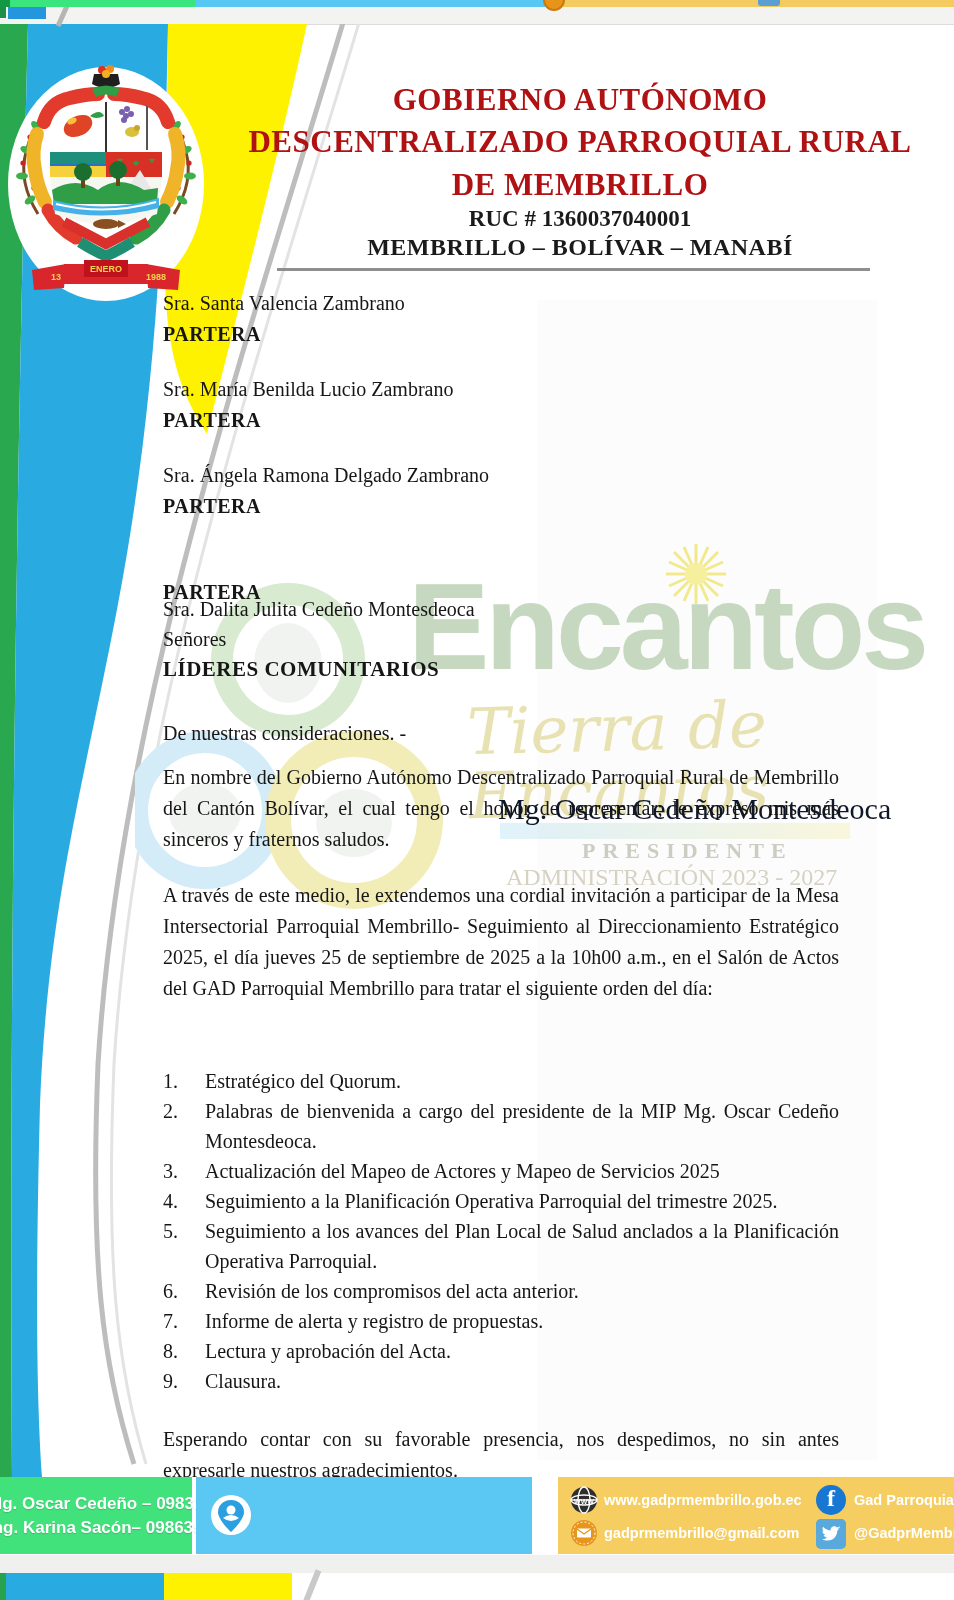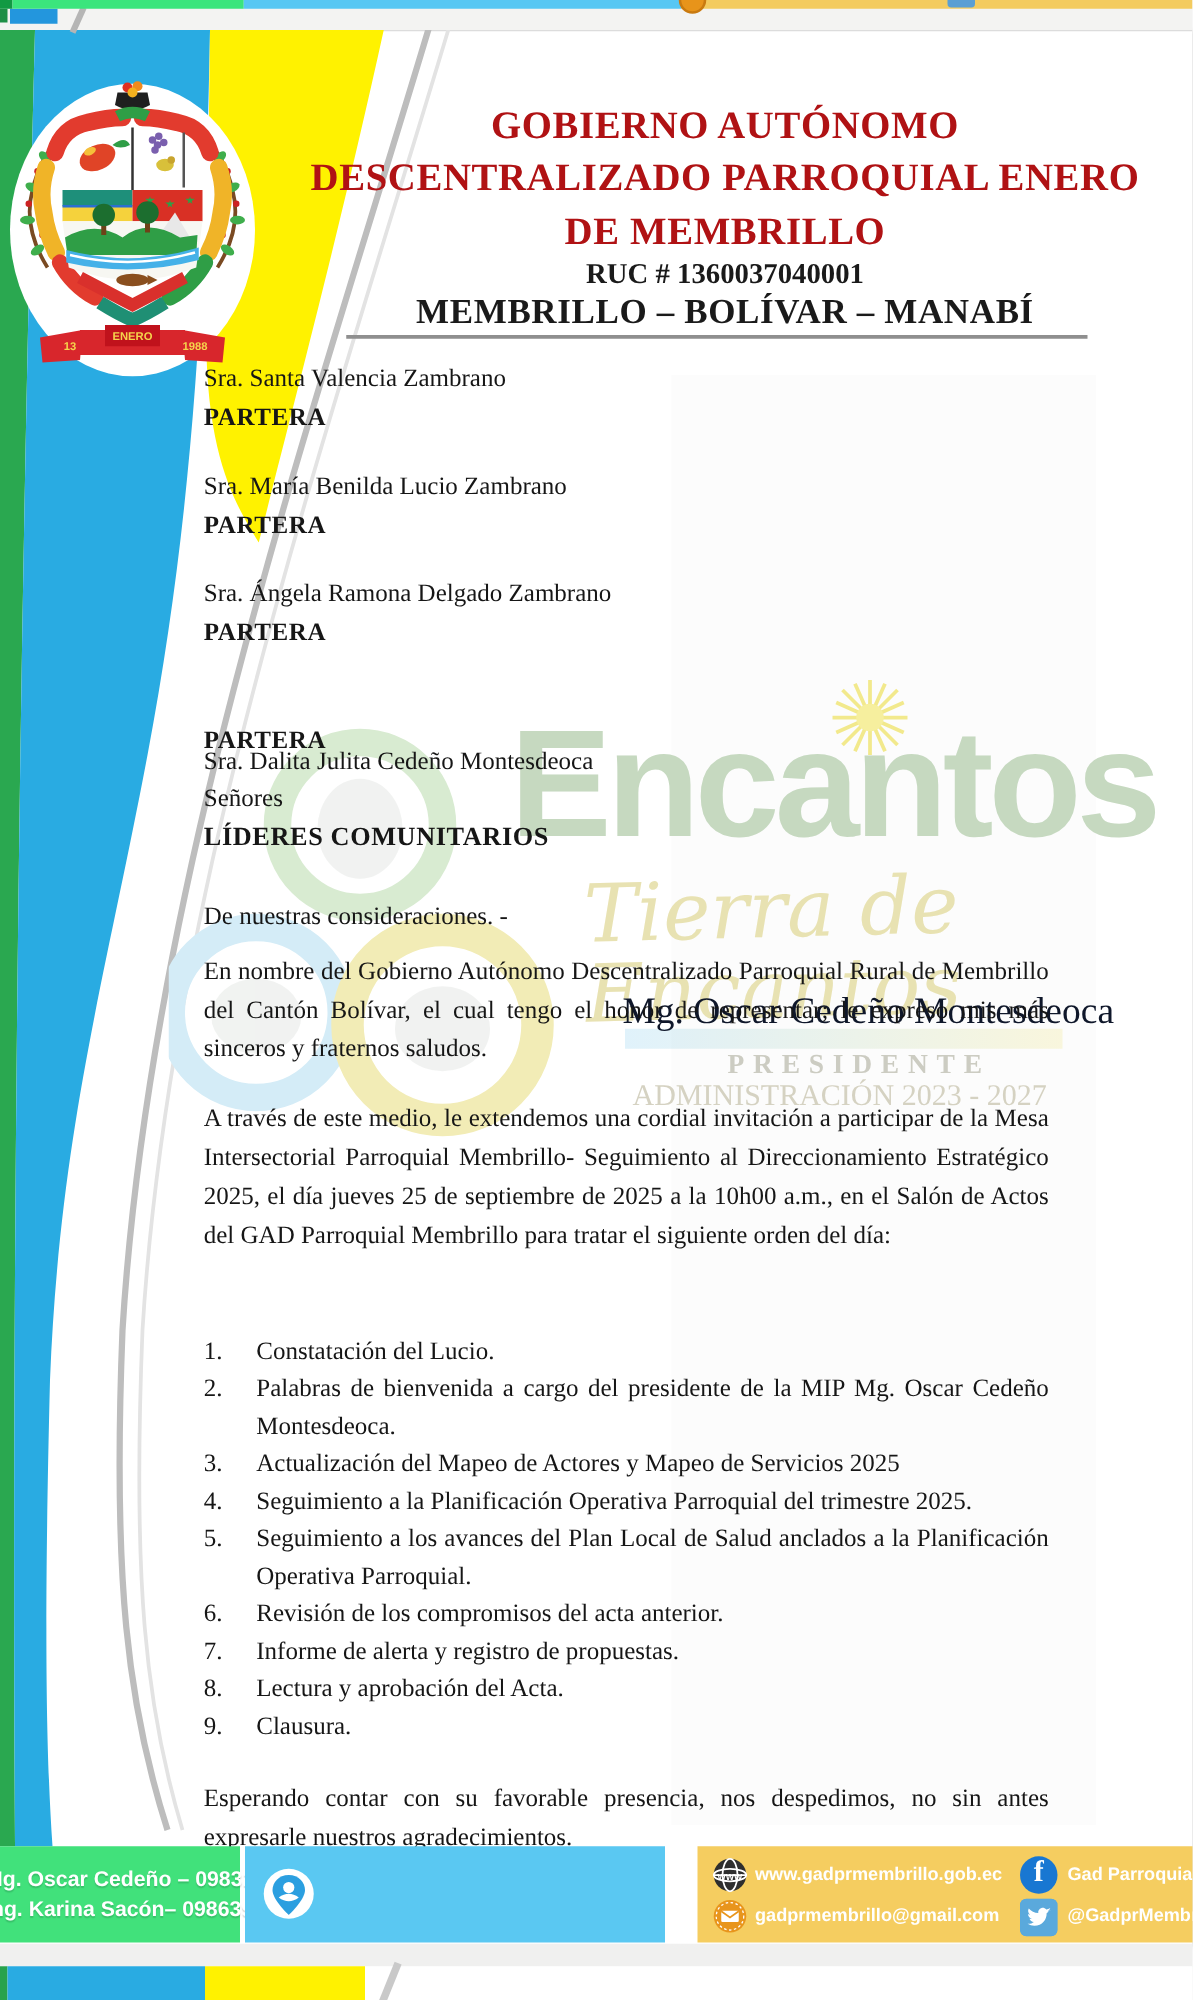--- a/index.html
+++ b/index.html
@@ -27,21 +27,21 @@
         box-shadow:0 1px 3px rgba(0,0,0,.25);border-top:1px solid #dcdcdc;}
   .bands{left:0;top:24px;width:954px;height:1531px;z-index:2;pointer-events:none;}
   .scan-col{left:537px;top:300px;width:340px;height:1160px;background:rgba(0,0,0,0.012);z-index:2;}
   
   .emblem{left:6px;top:64px;width:200px;height:240px;z-index:4;}
   .title-wrap{left:230px;top:0;width:700px;z-index:5;text-align:center;color:#b01214;font-weight:bold;}
   .t1{position:absolute;left:0;top:82px;width:700px;font-size:31px;letter-spacing:.5px;}
   .t2{position:absolute;left:-10px;top:124px;width:720px;font-size:31px;letter-spacing:.5px;}
   .t3{position:absolute;left:0;top:167px;width:700px;font-size:31px;letter-spacing:.5px;}
   .ruc{position:absolute;left:0;top:206px;width:700px;font-size:23px;color:#1a1a1a;}
-  .loc{position:absolute;left:0;top:234px;width:700px;font-size:28px;color:#1a1a1a;letter-spacing:.5px;}
+  .loc{position:absolute;left:0;top:234px;width:700px;font-size:24px;color:#1a1a1a;letter-spacing:.5px;}
   .underline{left:277px;top:268px;width:593px;height:3px;background:#8f8f8f;z-index:5;}
   
   .wm{z-index:3;pointer-events:none;}
   .wm-brand{left:408px;top:566px;font-family:"Liberation Sans",sans-serif;font-weight:bold;
             font-size:122px;letter-spacing:-4px;color:#c6d9c0;line-height:1;}
   .wm-tag{left:468px;top:694px;font-family:"DejaVu Serif",serif;font-style:italic;
           font-size:64px;color:#e8e2b2;transform:rotate(-1.5deg);line-height:1;}
   .wm-name{left:498px;top:792px;font-size:30px;color:#0f172a;}
   .wm-pres{left:582px;top:838px;font-size:22px;letter-spacing:7px;font-weight:bold;color:#ccccc2;text-align:right;}
   .wm-adm{left:506px;top:864px;font-size:24px;color:#d5d2c2;}
@@ -182,21 +182,21 @@
   <polygon points="174,206 140,200 142,224 172,226" fill="#d8262c"></polygon>
   <rect x="58" y="200" width="84" height="20" fill="#d8262c"></rect>
   <rect x="78" y="196" width="44" height="17" fill="#c0121c"></rect>
   <text x="45" y="216" font-size="9" fill="#f5d34c" font-family="Liberation Sans, sans-serif" font-weight="bold">13</text>
   <text x="100" y="208" font-size="9" fill="#f5d34c" text-anchor="middle" font-family="Liberation Sans, sans-serif" font-weight="bold">ENERO</text>
   <text x="140" y="216" font-size="9" fill="#f5d34c" font-family="Liberation Sans, sans-serif" font-weight="bold">1988</text>
 </svg>
 
 <div class="abs title-wrap">
   <div class="t1">GOBIERNO AUTÓNOMO</div>
-  <div class="t2">DESCENTRALIZADO PARROQUIAL ENERO</div>
+  <div class="t2">DESCENTRALIZADO PARROQUIAL RURAL</div>
   <div class="t3">DE MEMBRILLO</div>
   <div class="ruc">RUC # 1360037040001</div>
   <div class="loc">MEMBRILLO – BOLÍVAR – MANABÍ</div>
 </div>
 <div class="abs underline"></div>
 
 <svg class="abs wm wm-rings" viewBox="0 0 340 350">
   <circle cx="153" cy="85" r="66" fill="none" stroke="#d8ebd1" stroke-width="22"></circle>
   <circle cx="70" cy="235" r="68" fill="none" stroke="#d4ecf7" stroke-width="22"></circle>
   <circle cx="219" cy="245" r="76" fill="none" stroke="#f2ecb6" stroke-width="26"></circle>
@@ -239,21 +239,21 @@
 <div class="abs txt role lideres" style="top:657px;">LÍDERES COMUNITARIOS</div>
 
 <div class="abs txt name" style="top:722px;">De nuestras consideraciones. -</div>
 
 <div class="abs txt para" style="top:762px;">En nombre del Gobierno Autónomo Descentralizado Parroquial Rural de Membrillo del Cantón Bolívar, el cual tengo el honor de representar; le expreso mis más sinceros y fraternos saludos.</div>
 <div class="abs txt para" style="top:880px;">A través de este medio, le extendemos una cordial invitación a participar de la Mesa Intersectorial Parroquial Membrillo- Seguimiento al Direccionamiento Estratégico 2025, el día jueves 25 de septiembre de 2025 a la 10h00 a.m., en el Salón de Actos del GAD Parroquial Membrillo para tratar el siguiente orden del día:</div>
 
 <div class="abs agenda">
   <div class="item">
       <span class="num">1.</span>
-      <span class="it-txt">Constatación del Lucio.</span>
+      <span class="it-txt">Estratégico del Quorum.</span>
     </div>
   <div class="item">
       <span class="num">2.</span>
       <span class="it-txt">Palabras de bienvenida a cargo del presidente de la MIP Mg. Oscar Cedeño Montesdeoca.</span>
     </div>
   <div class="item">
       <span class="num">3.</span>
       <span class="it-txt">Actualización del Mapeo de Actores y Mapeo de Servicios 2025</span>
     </div>
   <div class="item">

